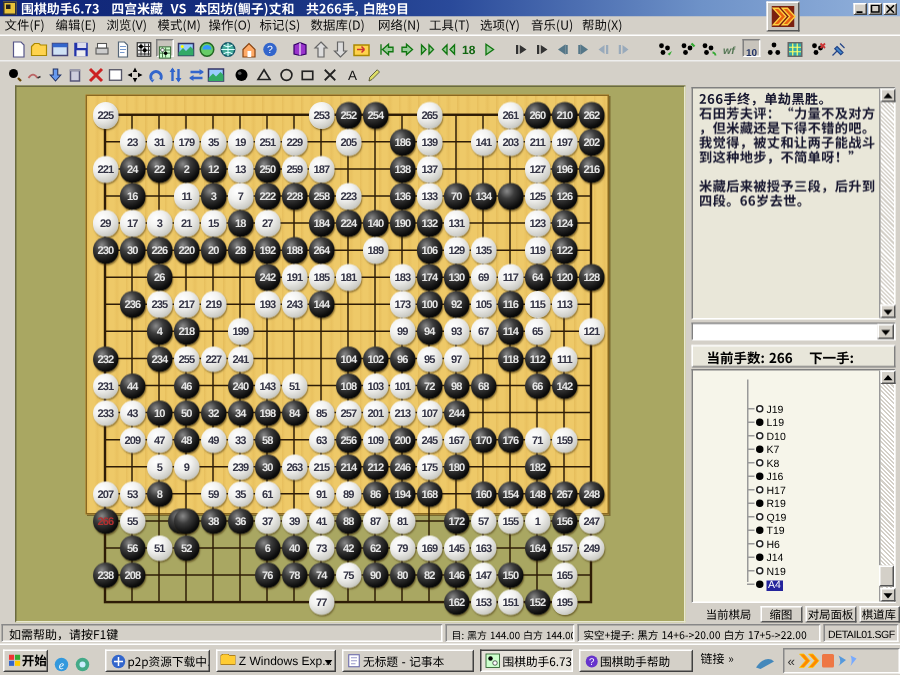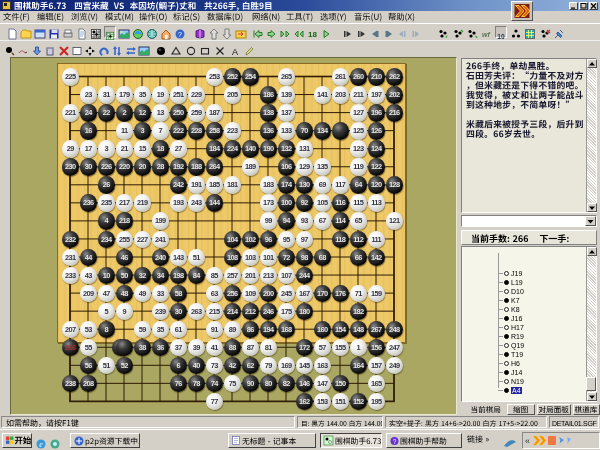--- a/index.html
+++ b/index.html
@@ -2050,20 +2050,25 @@
           <path d="M1.1 0.1C1.4 0.1 1.6 -0.1 1.6 -0.4C1.6 -0.8 1.4 -1.0 1.1 -1.0C0.8 -1.0 0.6 -0.8 0.6 -0.4C0.6 -0.1 0.8 0.1 1.1 0.1Z" fill="#000"></path>
         </g>
         <g transform="translate(67.2,10.0)">
           <path d="M1.1 0.1C1.4 0.1 1.6 -0.1 1.6 -0.4C1.6 -0.8 1.4 -1.0 1.1 -1.0C0.8 -1.0 0.6 -0.8 0.6 -0.4C0.6 -0.1 0.8 0.1 1.1 0.1Z" fill="#000"></path>
         </g>
         <g transform="translate(69.3,10.0)">
           <path d="M1.1 0.1C1.4 0.1 1.6 -0.1 1.6 -0.4C1.6 -0.8 1.4 -1.0 1.1 -1.0C0.8 -1.0 0.6 -0.8 0.6 -0.4C0.6 -0.1 0.8 0.1 1.1 0.1Z" fill="#000"></path>
         </g>
       </svg>
     </div>
+  <div class="tbtn" style="left:144px;width:80px"><svg width="10" height="8" viewBox="0 0 10 8" style="vertical-align:-1px">
+        <path d="M0 1l2-1h3l1 1h4v6H0z" fill="#fc3" stroke="#960" stroke-width="0.5"></path>
+      </svg> Z Windows Exp... <svg width="6" height="5" style="position:absolute;right:1px;top:5px">
+        <path d="M3 4.5L0.5 1h5z" fill="#000"></path>
+      </svg></div>
   <div class="tbtn" style="left:228px;width:88px">
       <svg width="86" height="13" style="display:block">
         <rect x="1.5" y="2.5" width="7" height="8" fill="#fff" stroke="#66a" stroke-width="0.7"></rect>
         <path d="M3 4.5h4M3 6.5h4M3 8.5h3" stroke="#99c" stroke-width="0.7"></path>
         <g transform="translate(11.0,10.0)">
           <path d="M0.9 -6.0V-5.5H3.5C3.5 -4.9 3.4 -4.3 3.3 -3.7H0.4V-3.2H3.2C2.9 -1.8 2.2 -0.6 0.3 0.1C0.5 0.3 0.6 0.5 0.7 0.6C2.7 -0.2 3.5 -1.6 3.8 -3.2H4.0V-0.5C4.0 0.2 4.2 0.4 5.0 0.4C5.2 0.4 6.3 0.4 6.5 0.4C7.2 0.4 7.4 0.1 7.5 -1.1C7.3 -1.2 7.1 -1.3 6.9 -1.4C6.9 -0.3 6.8 -0.1 6.4 -0.1C6.2 -0.1 5.3 -0.1 5.1 -0.1C4.7 -0.1 4.6 -0.2 4.6 -0.5V-3.2H7.4V-3.7H3.9C4.0 -4.3 4.0 -4.9 4.1 -5.5H7.0V-6.0Z" fill="#000"></path>
         </g>
         <g transform="translate(18.8,10.0)">
           <path d="M3.6 -6.0V-5.4H7.0V-6.0ZM6.1 -2.5C6.4 -1.8 6.8 -0.7 6.9 -0.1L7.5 -0.3C7.3 -0.9 7.0 -1.9 6.6 -2.7ZM3.8 -2.7C3.6 -1.8 3.3 -1.0 2.8 -0.4C3.0 -0.4 3.2 -0.2 3.3 -0.1C3.7 -0.7 4.1 -1.6 4.4 -2.6ZM3.3 -4.1V-3.5H5.0V-0.1C5.0 -0.0 4.9 -0.0 4.8 0.0C4.7 0.0 4.3 0.0 3.9 -0.0C4.0 0.2 4.1 0.4 4.1 0.6C4.7 0.6 5.0 0.6 5.3 0.5C5.5 0.4 5.6 0.2 5.6 -0.1V-3.5H7.5V-4.1ZM1.6 -6.6V-4.9H0.4V-4.4H1.5C1.2 -3.4 0.7 -2.3 0.2 -1.7C0.3 -1.5 0.5 -1.3 0.5 -1.1C0.9 -1.6 1.3 -2.4 1.6 -3.3V0.6H2.2V-3.5C2.4 -3.1 2.7 -2.6 2.9 -2.3L3.2 -2.8C3.1 -3.0 2.4 -3.9 2.2 -4.1V-4.4H3.2V-4.9H2.2V-6.6Z" fill="#000"></path>
         </g>

